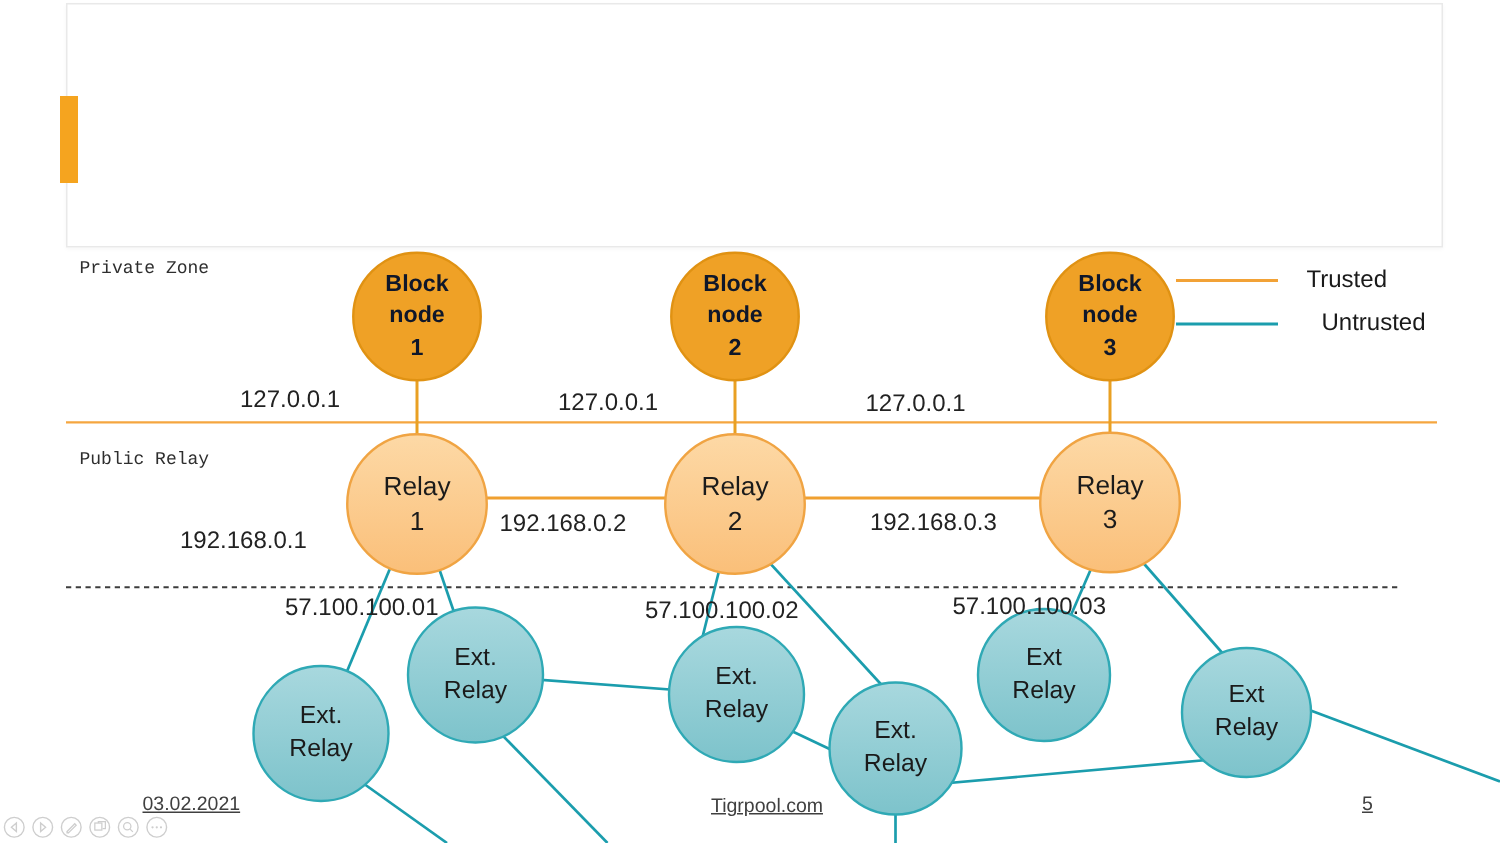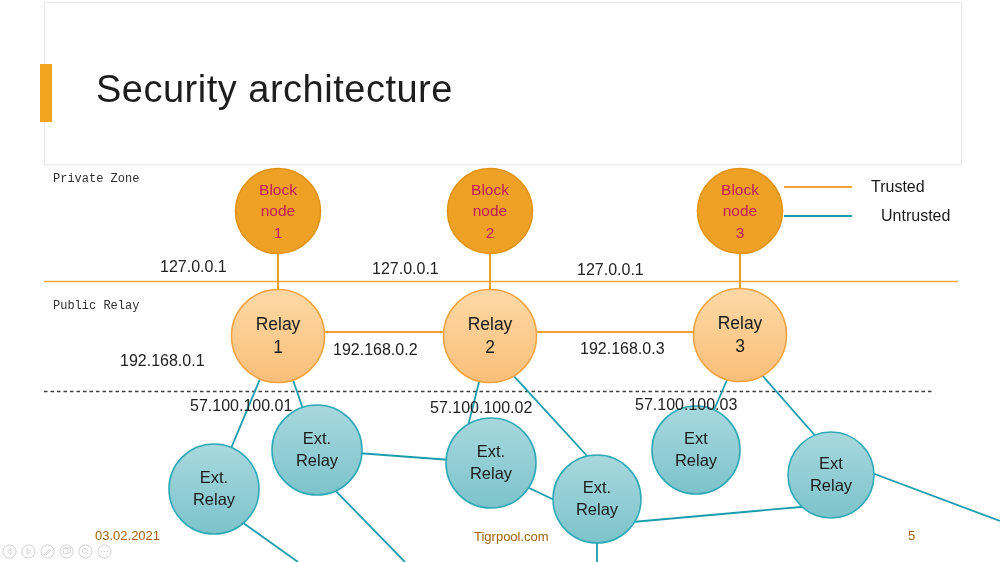--- a/index.html
+++ b/index.html
@@ -18,24 +18,24 @@
     position:absolute;left:96px;top:68px;z-index:4;margin:0;
     font-size:38px;font-weight:400;color:#1d1d1d;letter-spacing:.5px;white-space:nowrap;
   }
   .zone-label{position:absolute;z-index:2;font-size:12px;color:#2e2e2e;white-space:pre-line;line-height:1.42;font-family:Liberation Mono, monospace;}
   .ip-label{position:absolute;z-index:2;font-size:16px;color:#222;white-space:nowrap;}
   .legend-label{position:absolute;z-index:2;font-size:16px;color:#1a1a1a;white-space:nowrap;}
   .node-label{
     position:absolute;z-index:2;transform:translate(-50%,-50%);
     text-align:center;white-space:pre-line;pointer-events:none;
   }
-  .node-label.block{color:#be185d;font-size:15.5px;line-height:1.38;}
+  .node-label.block{color:#0f172a;font-size:15.5px;line-height:1.38;font-weight:bold;}
   .node-label.relay{color:#1b1b1b;font-size:17.5px;line-height:1.3;}
   .node-label.ext{color:#1b1b1b;font-size:16.5px;line-height:1.32;}
-  .footer-text{position:absolute;z-index:2;font-size:13px;color:#a16207;white-space:nowrap;}
+  .footer-text{position:absolute;z-index:2;font-size:13px;color:#404040;white-space:nowrap;text-decoration:underline;}
   .controls{position:absolute;left:2px;bottom:3px;z-index:5;display:flex;gap:4px;}
   .ctrl-btn{width:15px;height:15px;cursor:pointer;opacity:.9;}
 </style>
 </head>
 <body>
 
 <div class="slide">
 
   <svg class="diagram-svg" width="1000" height="562" viewBox="0 0 1000 562">
     <defs>
@@ -88,21 +88,20 @@
     <circle cx="214" cy="489" r="45" fill="url(#extGrad)" stroke="#2FA9B5" stroke-width="1.6"></circle>
     <circle cx="317" cy="450" r="45" fill="url(#extGrad)" stroke="#2FA9B5" stroke-width="1.6"></circle>
     <circle cx="491" cy="463" r="45" fill="url(#extGrad)" stroke="#2FA9B5" stroke-width="1.6"></circle>
     <circle cx="597" cy="499" r="44" fill="url(#extGrad)" stroke="#2FA9B5" stroke-width="1.6"></circle>
     <circle cx="696" cy="450" r="44" fill="url(#extGrad)" stroke="#2FA9B5" stroke-width="1.6"></circle>
     <circle cx="831" cy="475" r="43" fill="url(#extGrad)" stroke="#2FA9B5" stroke-width="1.6"></circle>
   </svg>
 
   <div class="title-card"></div>
   <div class="accent-bar"></div>
-  <h1 class="page-title">Security architecture</h1>
 
   <div class="zone-label" style="left:53px;top:171px;">Private Zone</div>
   <div class="zone-label" style="left:53px;top:298px;">Public Relay</div>
 
   <div class="ip-label" style="left:160px;top:258px;">127.0.0.1</div>
   <div class="ip-label" style="left:372px;top:260px;">127.0.0.1</div>
   <div class="ip-label" style="left:577px;top:261px;">127.0.0.1</div>
 
   <div class="ip-label" style="left:120px;top:340px;margin-top:12px;">192.168.0.1</div>
   <div class="ip-label" style="left:333px;top:341px;">192.168.0.2</div>

